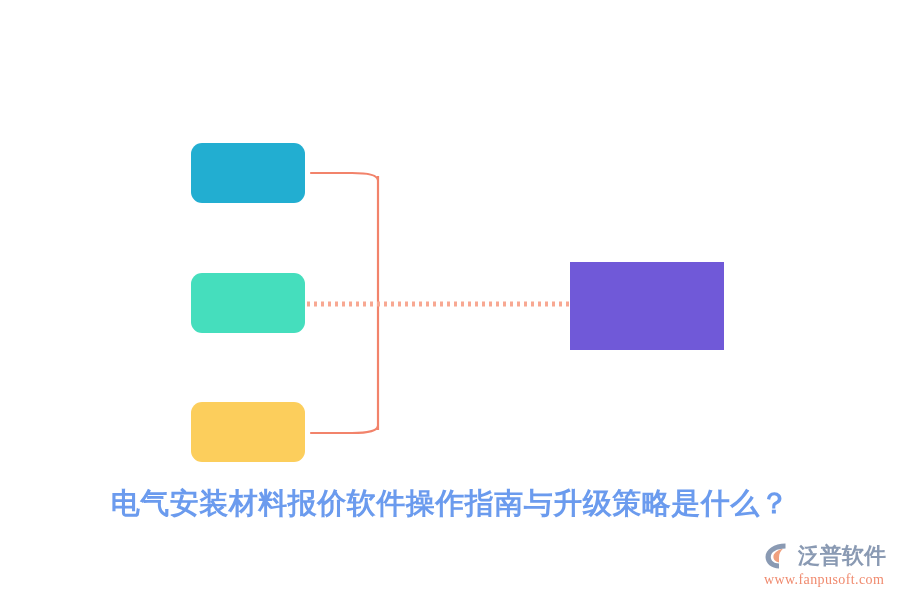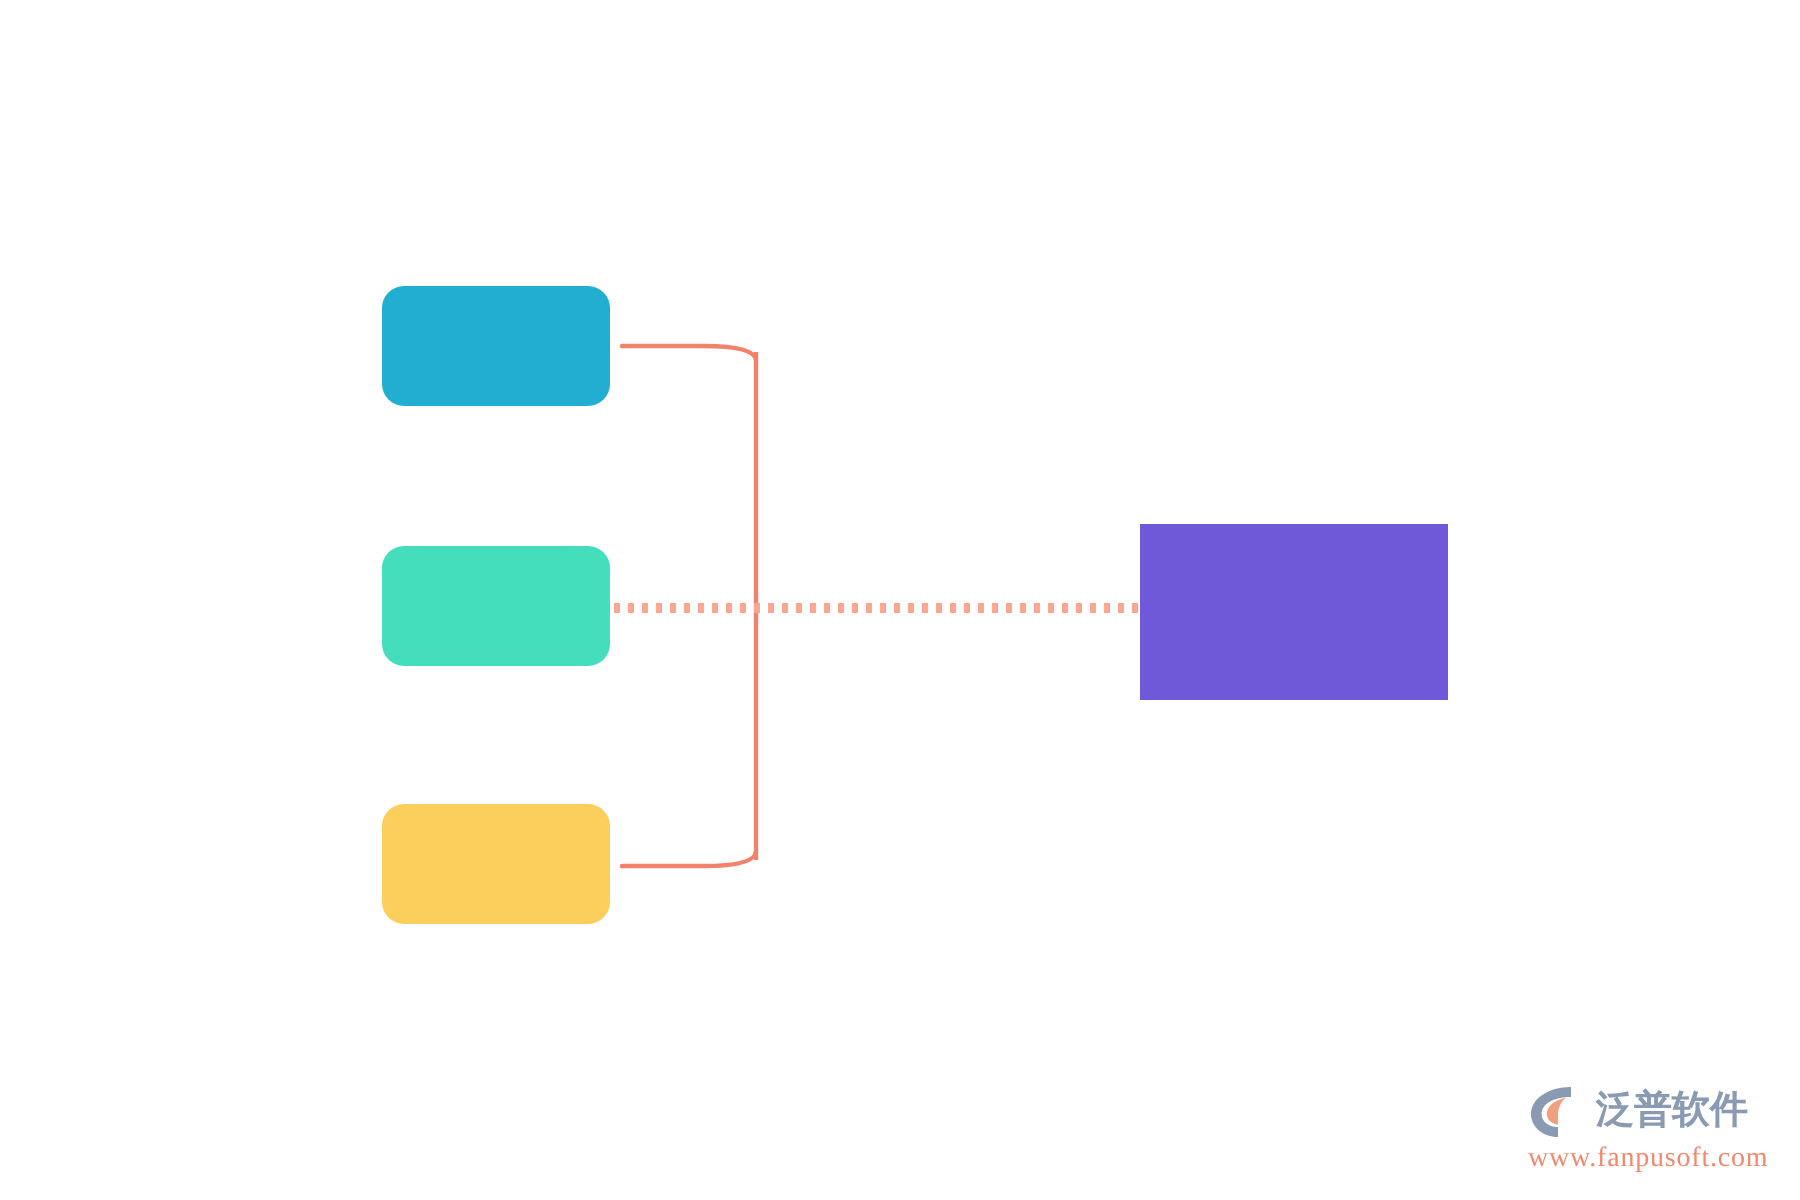--- a/index.html
+++ b/index.html
@@ -105,21 +105,21 @@
   }
 
   #brand-mark {
     width: 32px;
     height: 30px;
     margin-right: 4px;
     flex: 0 0 auto;
   }
 
   #brand-name {
-    font-size: 19px;
+    font-size: 22px;
     font-weight: bold;
     color: #8a9ab3;
     letter-spacing: 0px;
     line-height: 30px;
     white-space: nowrap;
     font-family: "Liberation Sans", sans-serif;
   }
 
   #brand-url {
     position: absolute;
@@ -147,20 +147,21 @@
     <path d="M 311 433 L 352 433 Q 377 433 378 426" fill="none" stroke="#f2836b" stroke-width="2.2" stroke-linecap="round"></path>
 
     <line x1="307" y1="304" x2="570" y2="304" stroke="#f8a892" stroke-width="5" stroke-dasharray="3 4"></line>
   </svg>
 
   <div class="node" id="node-blue"></div>
   <div class="node" id="node-green"></div>
   <div class="node" id="node-yellow"></div>
   <div class="node" id="node-purple"></div>
 
+  <div id="title">电气安装材料报价软件操作指南与升级策略是什么？</div>
 
   <div id="brand">
     <div id="brand-row">
       <svg id="brand-mark" viewBox="0 0 32 30">
         <path d="M23.5 2.5 C12 2.5 3.5 8.5 3.5 16 C3.5 22.5 9.5 27.5 17 27.5
                  L17 22.5 C12 22.5 8.8 19.6 8.8 16 C8.8 11 14.5 7.5 23.5 7.5 Z" fill="#8a9ab3"></path>
         <path d="M21 7.8 C15 9.2 11.4 12.4 11.4 16 C11.4 18.6 13.6 20.8 17 21.4
                  L17 16.5 C17 12.8 18.6 9.8 21 7.8 Z" fill="#f0a07e"></path>
       </svg>
       <span id="brand-name">泛普软件</span>

